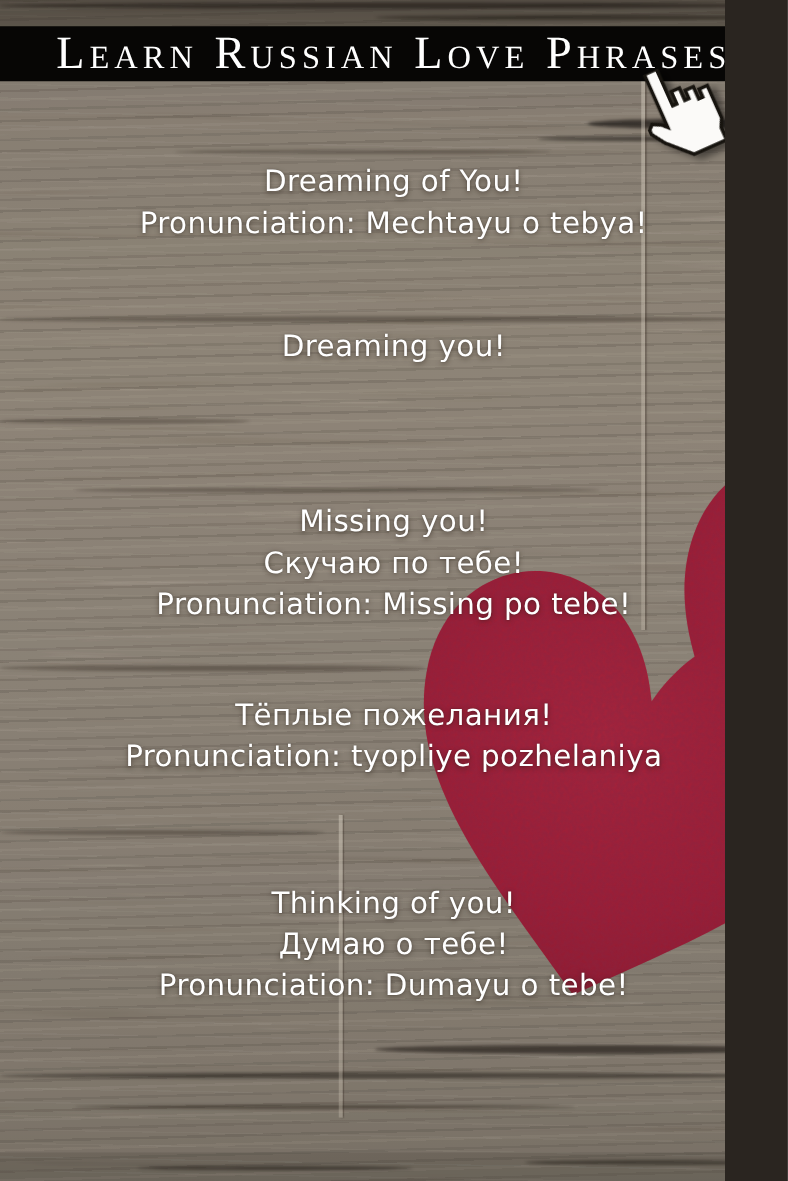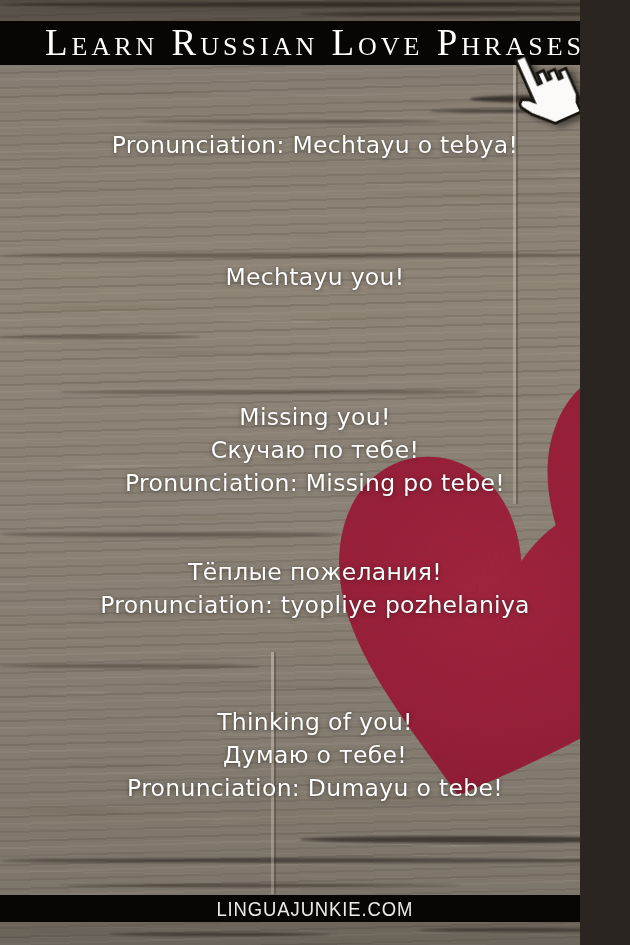--- a/index.html
+++ b/index.html
@@ -136,38 +136,36 @@
   <div class="bar header">
     <div class="title">Learn Russian Love Phrases</div>
   </div>
 
   <svg class="cursor" viewBox="0 0 60 66">
     <path d="M21,0 L30,0 L30,27 L33,27 L33,18 L39,18 L39,27 L42,27 L42,21 L48,21 L48,30 L51,30 L51,24 L57,24 L57,48 L54,54 L54,63 L30,63 L24,57 L15,48 L9,39 L9,36 L12,33 L18,36 L21,39 Z" fill="#fbfaf8" stroke="#17140f" stroke-width="2.4" stroke-linejoin="miter"></path>
   </svg>
 
   <main>
     <section class="phrase-block b1">
+      <div class="phrase-line">Dreaming of You!</div>
       <div class="phrase-line">Pronunciation: Mechtayu o tebya!</div>
     </section>
     <section class="phrase-block b2">
-      <div class="phrase-line">Mechtayu you!</div>
+      <div class="phrase-line">Dreaming you!</div>
     </section>
     <section class="phrase-block b3">
       <div class="phrase-line">Missing you!</div>
       <div class="phrase-line">Скучаю по тебе!</div>
       <div class="phrase-line">Pronunciation: Missing po tebe!</div>
     </section>
     <section class="phrase-block b4">
       <div class="phrase-line">Тёплые пожелания!</div>
       <div class="phrase-line">Pronunciation: tyopliye pozhelaniya</div>
     </section>
     <section class="phrase-block b5">
       <div class="phrase-line">Thinking of you!</div>
       <div class="phrase-line">Думаю о тебе!</div>
       <div class="phrase-line">Pronunciation: Dumayu o tebe!</div>
     </section>
   </main>
 
-  <div class="bar footer">
-    <div class="site">LINGUAJUNKIE.COM</div>
-  </div>
 
 </div>
 
 </body></html>

